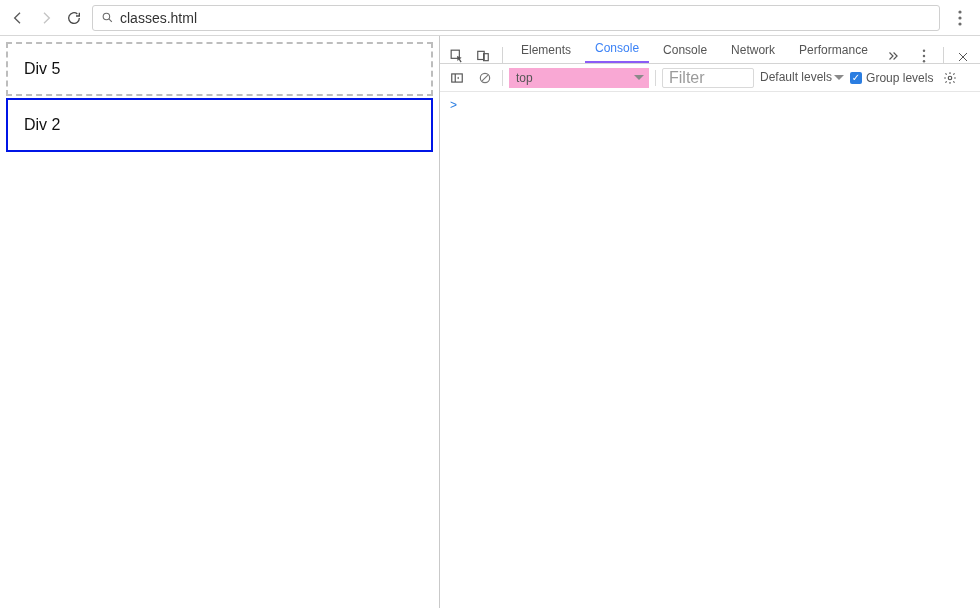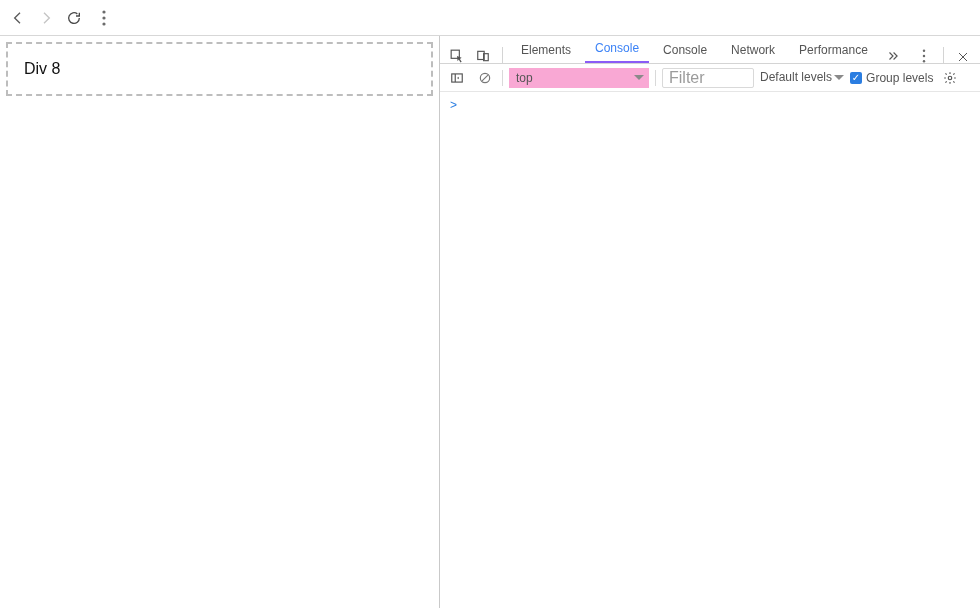--- a/index.html
+++ b/index.html
@@ -52,34 +52,44 @@
     <svg width="16" height="16" viewBox="0 0 24 24" fill="none" stroke="#c4c4c4" stroke-width="2">
         <path d="M9 4l8 8-8 8"></path>
       </svg>
   </div>
   <div class="nav-btn">
     <svg width="16" height="16" viewBox="0 0 24 24" fill="none" stroke="#4a4a4a" stroke-width="2">
         <path d="M20 12a8 8 0 1 1-3-6.2"></path>
         <path d="M20 4v5h-5"></path>
       </svg>
   </div>
+  <div class="address-box">
+    <svg class="addr-ico" width="13" height="13" viewBox="0 0 24 24" fill="none" stroke="#6b6b6b" stroke-width="2">
+        <circle cx="10" cy="10" r="6"></circle>
+        <path d="M20 20l-5-5"></path>
+      </svg>
+    <span class="addr-text">classes.html</span>
+  </div>
   <div class="kebab-btn">
     <svg width="4" height="16" viewBox="0 0 4 16">
         <circle cx="2" cy="2" r="1.6" fill="#6b6b6b"></circle>
         <circle cx="2" cy="8" r="1.6" fill="#6b6b6b"></circle>
         <circle cx="2" cy="14" r="1.6" fill="#6b6b6b"></circle>
       </svg>
   </div>
 </div>
 
 <div class="main">
 
   <div class="page-pane">
     <div class="box box1">
-      <span>Div 8</span>
+      <span>Div 5</span>
+    </div>
+    <div class="box box2">
+      <span>Div 2</span>
     </div>
   </div>
 
   <div class="devtools-pane">
 
     <div class="dt-tabs">
       <div class="dt-ico">
         <svg width="14" height="14" viewBox="0 0 24 24" fill="none" stroke="#555" stroke-width="2">
             <rect x="2" y="2" width="14" height="14"></rect>
             <path d="M12 12l8 3-3 2 3 5-2 1-3-5-2 3z" fill="#555" stroke="none"></path>

